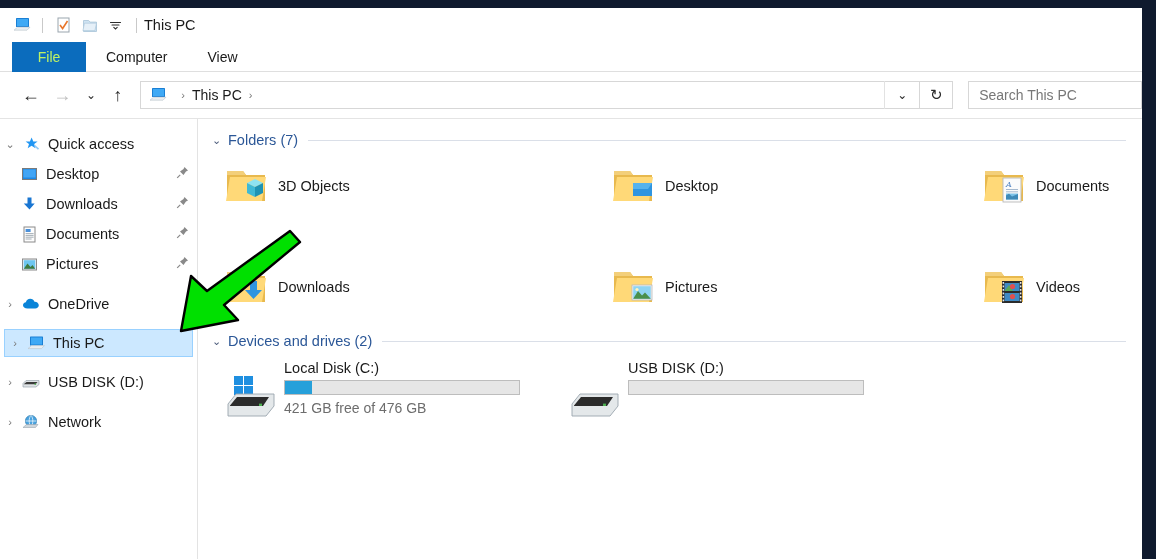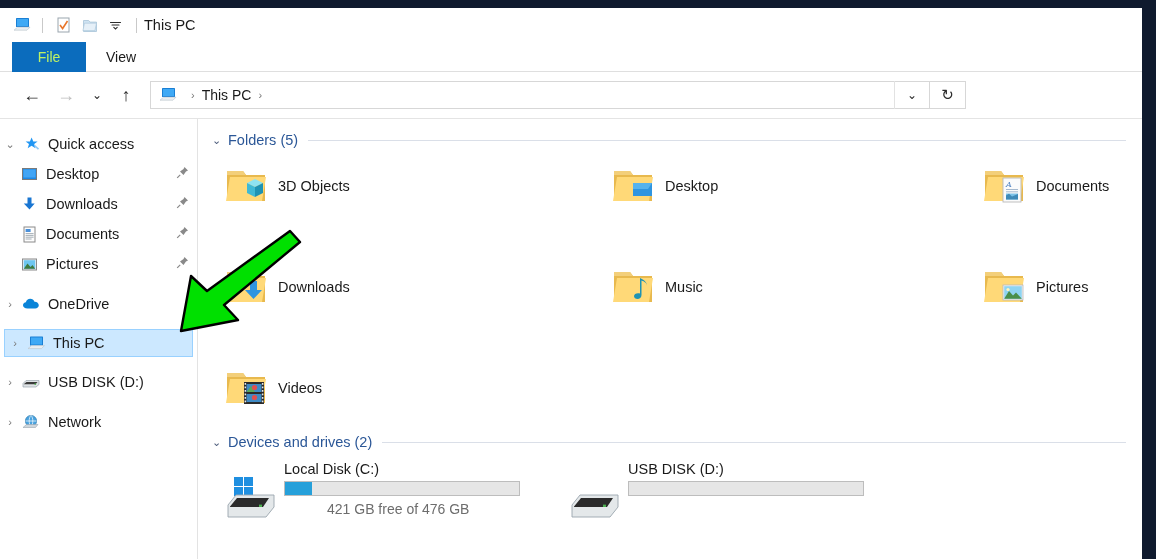--- a/index.html
+++ b/index.html
@@ -225,21 +225,21 @@
   }
   .drive-info { padding-top: 2px; }
   .drive-name { font-size: 14.5px; color: #1a1a1a; margin-bottom: 4px; }
   .bar-track {
     width: 236px; height: 15px;
     background: #e6e6e6;
     border: 1px solid #bdbdbd;
     margin-bottom: 5px;
   }
   .bar-fill { height: 100%; background: #26a0da; }
-  .drive-free { font-size: 14px; color: #6d6d6d; margin-left: 43px; }
+  .drive-free { font-size: 14px; color: #6d6d6d; }
   
   .annot-arrow {
     position: absolute;
     left: 178px; top: 228px;
     width: 125px; height: 112px;
     pointer-events: none;
     z-index: 50;
   }
 </style>
 </head>
@@ -275,20 +275,21 @@
             <path d="M1.5 2.5 h10 M3 5 h7 M4.8 7.4 L6.5 9 L8.2 7.4" stroke="#2b2b2b" stroke-width="1.1" fill="none" stroke-linecap="round"></path>
           </svg>
         </span>
         <span class="qat-sep"></span>
       </div>
       <span class="win-title">This PC</span>
     </div>
 
     <div class="ribbon">
       <div class="tab file">File</div>
+      <div class="tab">Computer</div>
       <div class="tab">View</div>
     </div>
 
     <div class="navbar">
       <div class="navbtn">←</div>
       <div class="navbtn disabled">→</div>
       <div class="navbtn small">⌄</div>
       <div class="navbtn">↑</div>
 
       <div class="addressbar">
@@ -299,20 +300,23 @@
             <path d="M1 13.2 L4.5 10.2 L17 10.2 L14 13.2 Z" fill="#e9eef2" stroke="#b8c2cb" stroke-width="0.6"></path>
           </svg>
         </span>
         <span class="crumb-sep">›</span>
         <span class="crumb-text">This PC</span>
         <span class="crumb-sep">›</span>
         <span class="addr-drop">⌄</span>
       </div>
       <div class="refresh-btn">↻</div>
 
+      <div class="searchbox">
+        <input type="text" placeholder="Search This PC" style="">
+      </div>
     </div>
 
     <div class="body">
 
       <div class="sidebar">
 
         <div class="nav-item">
           <span class="chev">⌄</span>
           <span class="ico">
             <svg width="17" height="17" viewBox="0 0 17 17">
@@ -436,21 +440,21 @@
             </svg>
           </span>
           <span>Network</span>
         </div>
       </div>
 
       <div class="content">
 
         <div class="group-head">
           <span class="gchev">⌄</span>
-          <span class="group-title">Folders (5)</span>
+          <span class="group-title">Folders (7)</span>
           <span class="group-rule"></span>
         </div>
 
         <div class="tiles">
 
           <div class="tile">
             <span class="tile-icon">
               <svg width="46" height="42" viewBox="0 0 46 42">
                 <path d="M4 6 h16 l3 4 h19 v26 h-38 z" fill="#e8b94e"></path>
                 <path d="M4 6 h16 l3 4 h-19 z" fill="#f3cf7a"></path>
@@ -499,31 +503,20 @@
               <svg width="46" height="42" viewBox="0 0 46 42">
                 <path d="M4 6 h16 l3 4 h19 v26 h-38 z" fill="#e8b94e"></path>
                 <path d="M4 6 h16 l3 4 h-19 z" fill="#f3cf7a"></path>
                 <path d="M7 12 h36 l-4 24 h-36 z" fill="#ffd978"></path>
                 <path d="M27 15 h7 v9 h5 L30.5 33 L22 24 h5 Z" fill="#2f95e0"></path>
               </svg>
             </span>
             <span class="tile-label">Downloads</span>
           </div>
 
-          <div class="tile">
-            <span class="tile-icon">
-              <svg width="46" height="42" viewBox="0 0 46 42">
-                <path d="M4 6 h16 l3 4 h19 v26 h-38 z" fill="#e8b94e"></path>
-                <path d="M4 6 h16 l3 4 h-19 z" fill="#f3cf7a"></path>
-                <path d="M7 12 h36 l-4 24 h-36 z" fill="#ffd978"></path>
-                <path d="M30 12 C34 14 37 16 37 20 C37 17 34.5 15.5 31.5 14.5 L31.5 29 C31.5 31.5 29.5 33 27.5 33 C25.5 33 24 31.8 24 30.2 C24 28.5 25.8 27.2 28 27.2 C28.9 27.2 29.6 27.4 30 27.6 Z" fill="#1f93b4"></path>
-              </svg>
-            </span>
-            <span class="tile-label">Music</span>
-          </div>
 
           <div class="tile">
             <span class="tile-icon">
               <svg width="46" height="42" viewBox="0 0 46 42">
                 <path d="M4 6 h16 l3 4 h19 v26 h-38 z" fill="#e8b94e"></path>
                 <path d="M4 6 h16 l3 4 h-19 z" fill="#f3cf7a"></path>
                 <path d="M7 12 h36 l-4 24 h-36 z" fill="#ffd978"></path>
                 <rect x="22" y="19" width="20" height="15" fill="#f2f2f2" stroke="#b9b9b9" stroke-width="0.8"></rect>
                 <rect x="23.2" y="20.2" width="17.6" height="12.6" fill="#8fd4f2"></rect>
                 <path d="M23.2 32.8 L28 25 L32 29.5 L35 26.5 L40.8 32.8 Z" fill="#4a8f4a"></path>

